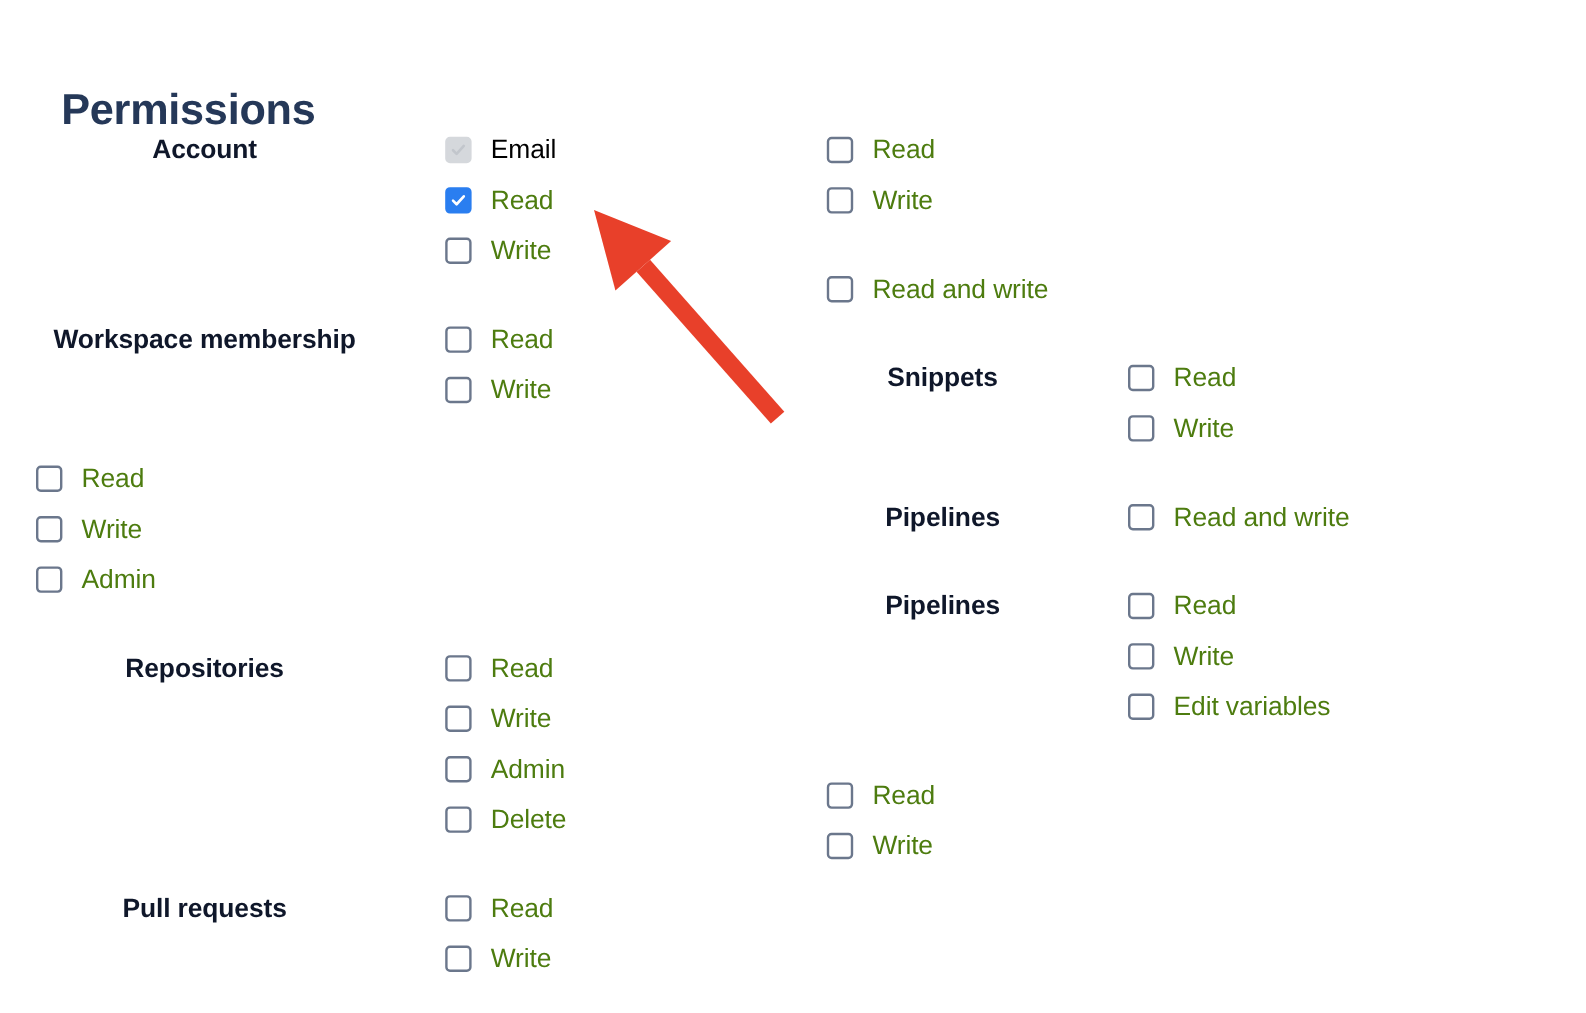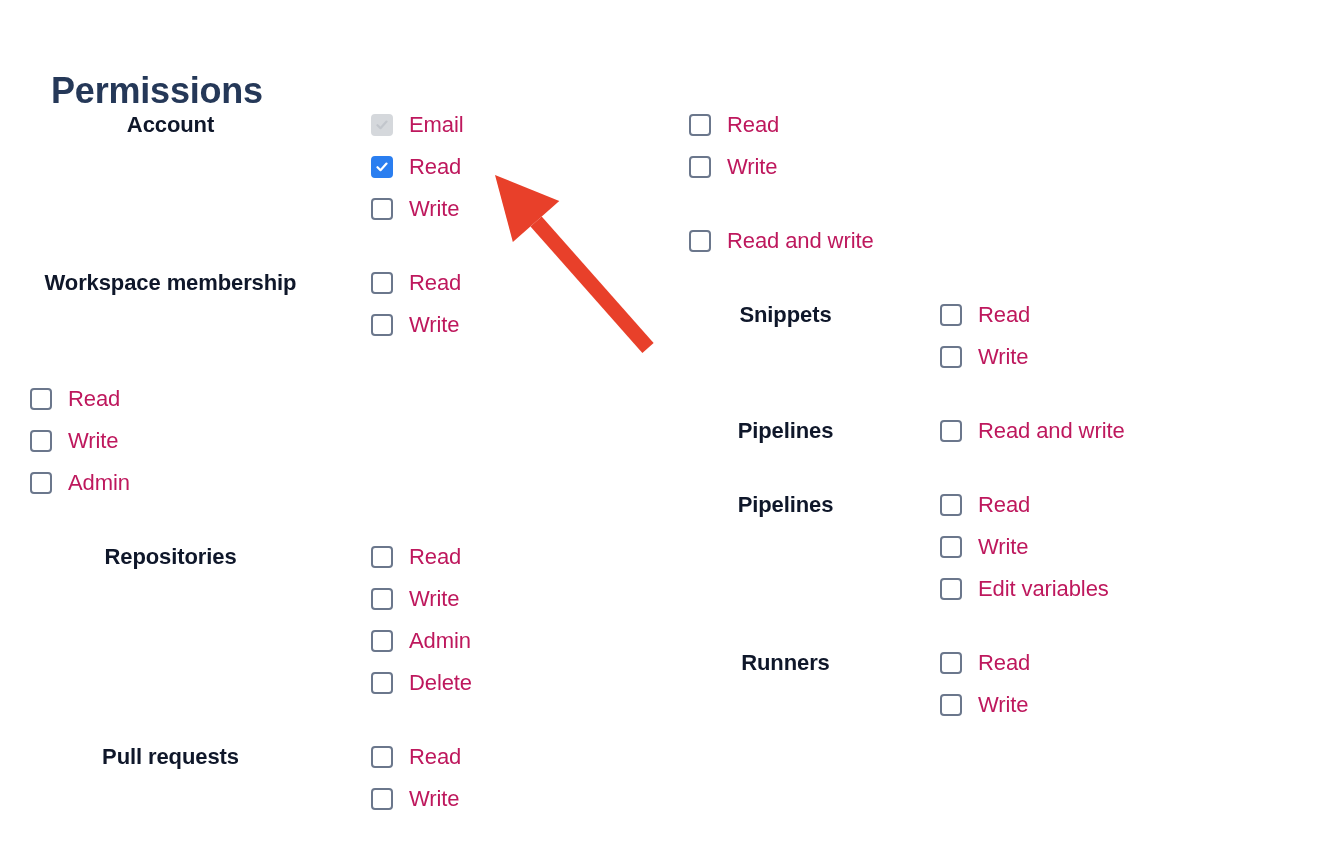--- a/index.html
+++ b/index.html
@@ -108,27 +108,27 @@
 
   .checkbox.disabled-checked {
     background: #d5d8dc;
     border-color: #d5d8dc;
   }
   .checkbox.disabled-checked .tick { display: block; }
   .checkbox.disabled-checked .tick path { stroke: #c2c6cc; }
 
   .option-label {
     font-size: 22px;
-    color: #be185d;
+    color: #4d7c0f;
     line-height: 30px;
     margin-left: 16px;
     white-space: nowrap;
     letter-spacing: -0.1px;
   }
-  .option-row.is-disabled .option-label { color: #be185d; }
+  .option-row.is-disabled .option-label { color: #000000; }
 
   
   #annotation-arrow {
     position: absolute;
     left: 0;
     top: 0;
     width: 1322px;
     height: 844px;
     pointer-events: none;
   }
@@ -283,21 +283,20 @@
             <span class="checkbox"></span>
             <span class="option-label">Write</span>
           </label>
           <label class="option-row">
             <span class="checkbox"></span>
             <span class="option-label">Edit variables</span>
           </label>
         </div>
       </div>
       <div class="perm-group">
-        <div class="group-label">Runners</div>
         <div class="group-options">
           <label class="option-row">
             <span class="checkbox"></span>
             <span class="option-label">Read</span>
           </label>
           <label class="option-row">
             <span class="checkbox"></span>
             <span class="option-label">Write</span>
           </label>
         </div>

